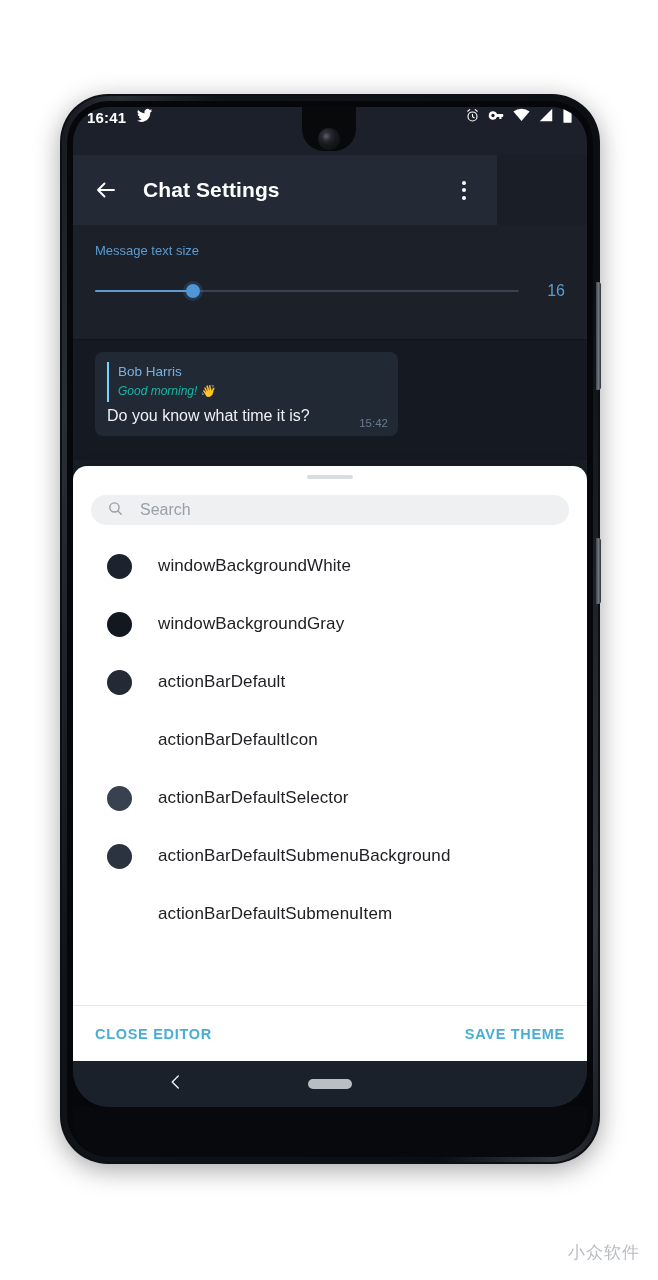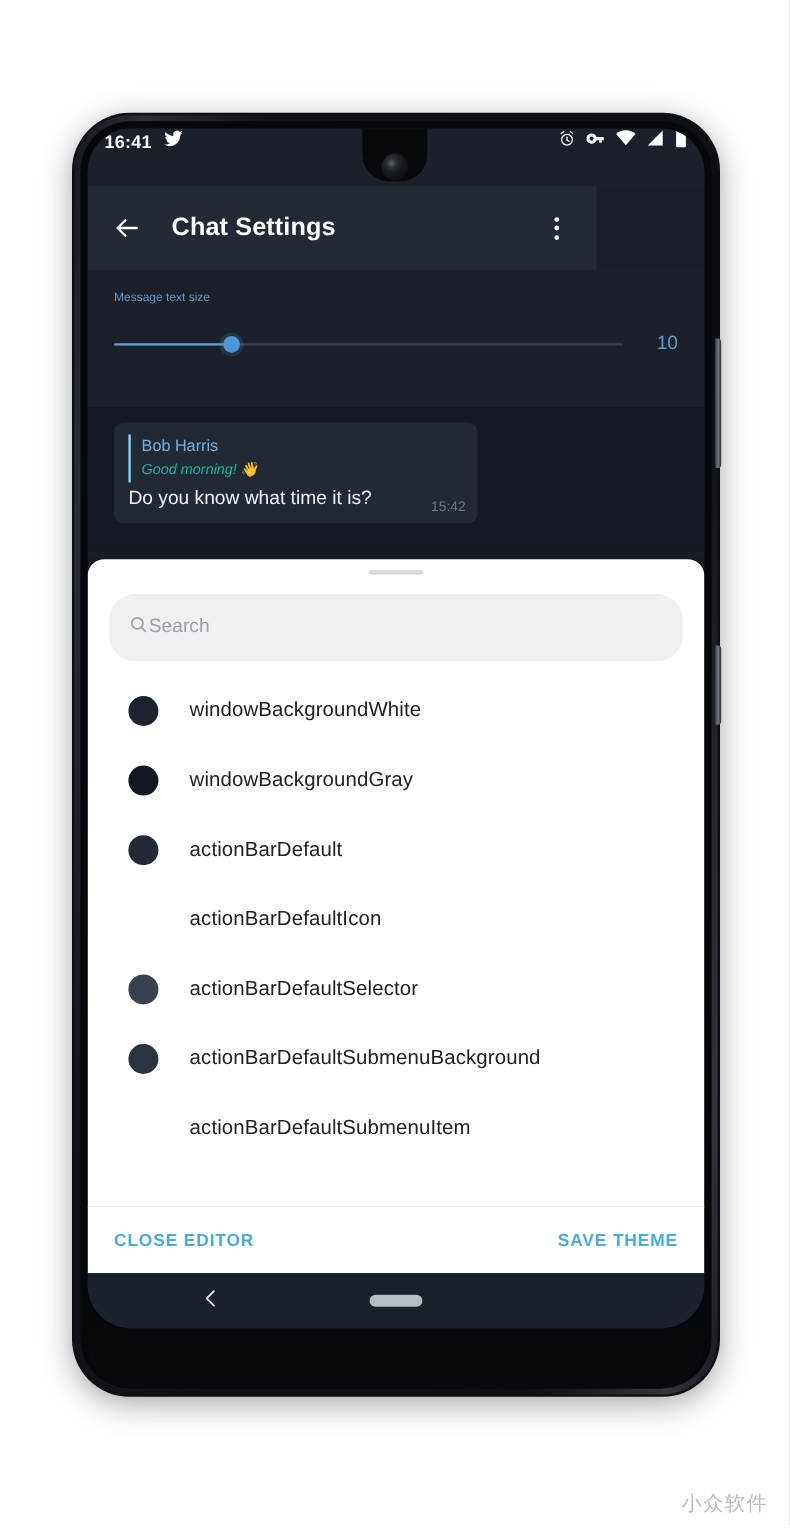--- a/index.html
+++ b/index.html
@@ -101,21 +101,21 @@
   .dots i { width:4px; height:4px; border-radius:50%; background:#ffffff; display:block; }
 
   
   .textsize {
     position:absolute; left:0; top:118px; width:514px; height:115px;
     background:#1b2029;
     border-bottom:1px solid #11151c;
     padding: 18px 22px 0 22px;
     z-index:10;
   }
-  .ts-label { color:#5d9bd1; font-size:10px; }
+  .ts-label { color:#5d9bd1; font-size:13px; }
   .ts-row { display:flex; align-items:center; margin-top:24px; }
   .slider-wrap { position:relative; flex:1; height:18px; display:flex; align-items:center; }
   .slider-track { position:absolute; left:0; right:0; height:2px; background:#3a4250; border-radius:2px; }
   .slider-fill { position:absolute; left:0; width:23%; height:2px; background:#5d9bd1; border-radius:2px; }
   .slider-thumb {
     position:absolute; left:23%; width:14px; height:14px; margin-left:-7px;
     border-radius:50%; background:#4e96d6; box-shadow:0 0 0 3px rgba(78,150,214,.18);
   }
   .ts-value { color:#5d9bd1; font-size:16px; margin-left:22px; min-width:24px; text-align:right; }
 
@@ -139,22 +139,22 @@
   .sheet {
     position:absolute; left:0; bottom:46px; width:514px; height:595px;
     background:#ffffff;
     border-radius:14px 14px 0 0;
     z-index:25;
     display:flex; flex-direction:column;
     box-shadow: 0 -2px 10px rgba(0,0,0,.25);
   }
   .grabber { width:46px; height:4px; border-radius:2px; background:#d9dde2; margin:9px auto 0 auto; }
   .searchbar {
-    margin: 16px 18px 0 18px; height:56px; border-radius:21px;
-    background:#eef0f2; display:flex; align-items:center; padding: 0 16px; gap:0;
+    margin: 16px 18px 0 18px; height:30px; border-radius:21px;
+    background:#eef0f2; display:flex; align-items:center; padding: 0 16px; gap:16px;
   }
   .search-ph { color:#9aa0a6; font-size:16px; }
   .sheet-list { flex:1; overflow:hidden; padding-top:12px; }
   .list-item {
     height:58px; display:flex; align-items:center; padding: 0 0 0 34px;
   }
   .swatch { width:25px; height:25px; border-radius:50%; flex:0 0 25px; }
   .swatch.empty { background:transparent; }
   .li-label { margin-left:26px; color:#202124; font-size:17px; letter-spacing:.1px; }
   .sheet-actions {
@@ -255,21 +255,21 @@
     </div>
 
     <div class="textsize">
       <div class="ts-label">Message text size</div>
       <div class="ts-row">
         <div class="slider-wrap">
           <div class="slider-track"></div>
           <div class="slider-fill"></div>
           <div class="slider-thumb"></div>
         </div>
-        <div class="ts-value">10</div>
+        <div class="ts-value">16</div>
       </div>
     </div>
 
     <div class="chatarea">
       <div class="bubble">
         <div class="reply">
           <div class="reply-name">Bob Harris</div>
           <div class="reply-text">Good morning! 👋</div>
         </div>
         <div class="bubble-text">Do you know what time it is?</div>

